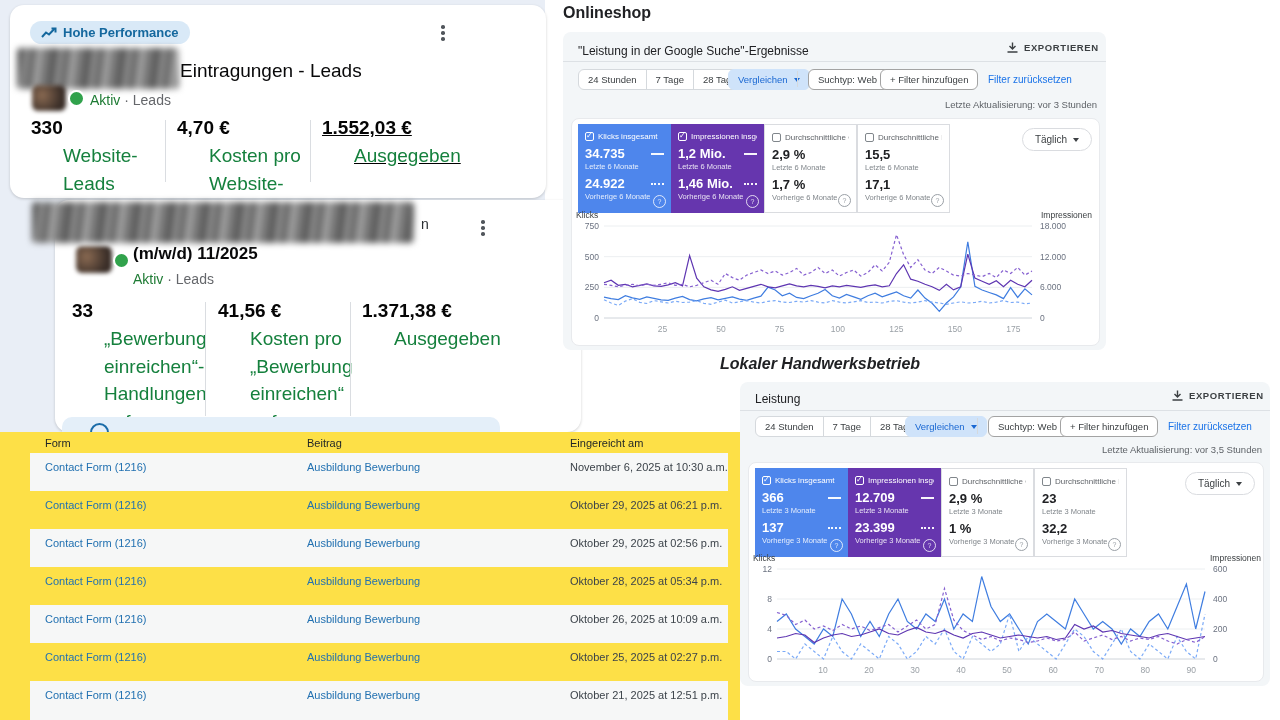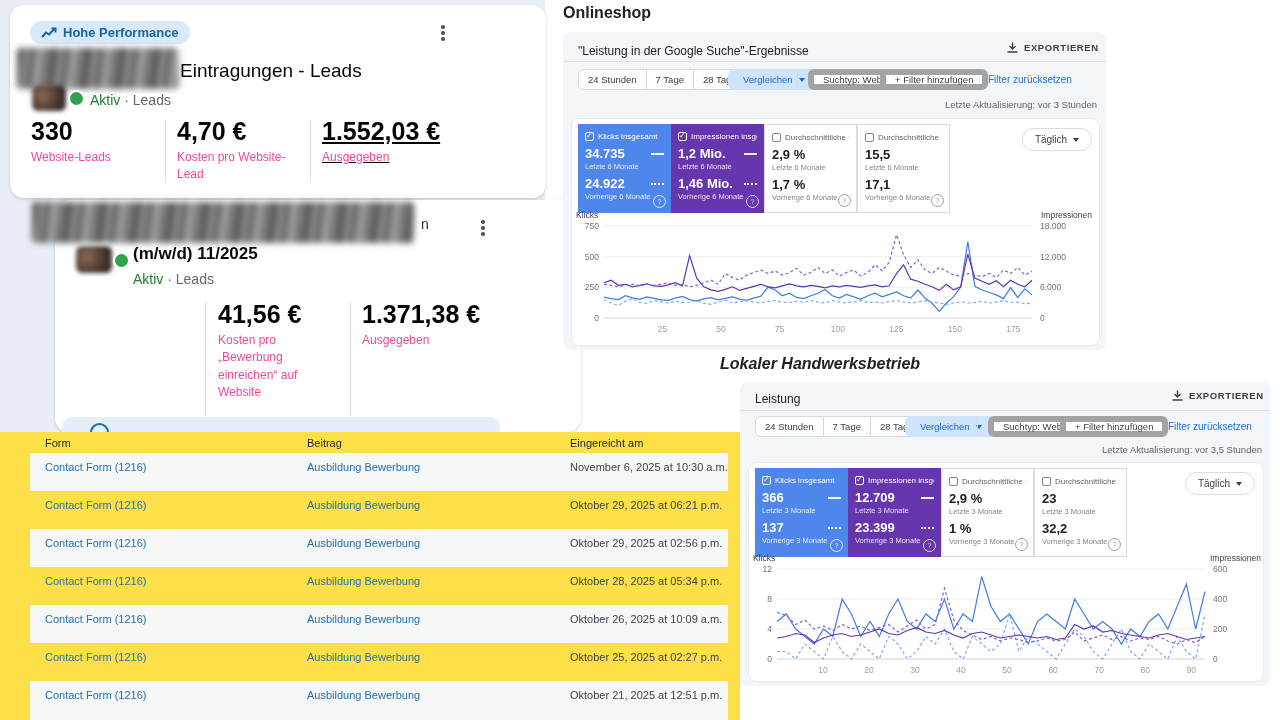--- a/index.html
+++ b/index.html
@@ -13,22 +13,22 @@
   .dots{display:flex;flex-direction:column;gap:2.5px;cursor:pointer;}
   .dots i{width:3.5px;height:3.5px;border-radius:50%;background:#51565c;}
   .blurbox{filter:blur(3px);border-radius:4px;background:
     repeating-linear-gradient(97deg,#5a5a5a 0 7px,#8f8f8f 7px 12px,#6e6e6e 12px 20px,#a3a3a3 20px 26px,#7a7a7a 26px 34px);}
   .avatarblur{filter:blur(2px);border-radius:6px;background:
     radial-gradient(circle at 30% 40%,#8a6a52,#3a2e28 70%);}
   .cardtitle{font-size:19px;font-weight:500;color:#080809;}
   .statusdot{width:13px;height:13px;border-radius:50%;background:#31a24c;border:2px solid #fff;}
   .status{font-size:14px;color:#65676b;}
   .status b{color:#1e7b34;font-weight:normal;}
-  .mval{font-size:25px;font-weight:bold;color:#050505;}
-  .mlbl{font-size:12px;color:#ec4899;line-height:1.45;margin-top:3px;}
+  .mval{font-size:19px;font-weight:bold;color:#050505;}
+  .mlbl{font-size:19px;color:#15803d;line-height:1.45;margin-top:3px;margin-left:32px;}
   .vdiv{width:1px;background:#dadde1;}
   .infobar{background:#e4eff9;border-radius:10px 10px 0 0;}
   .inforing{width:15px;height:15px;border-radius:50%;border:2.5px solid #1b6ca8;}
   
   .tablewrap{left:0;top:432px;width:740px;height:288px;background:#fde047;}
   .thead span{position:absolute;top:5px;font-size:11px;color:#1d2327;}
   .theadline{position:absolute;left:30px;top:22px;width:698px;height:1px;background:#c3c4c7;}
   .trow{position:absolute;left:30px;width:698px;height:38px;}
   .trow.odd{background:#f6f7f7;}
   .trow span{position:absolute;top:8px;font-size:11px;}
@@ -37,21 +37,21 @@
   
   .h2{font-size:16px;font-weight:bold;color:#202124;}
   .panel{background:#f3f6f8;border-radius:8px;}
   .ptitle{font-size:12px;color:#202124;}
   .export{display:inline-flex;align-items:center;gap:6px;font-size:9.5px;letter-spacing:.6px;
     color:#3c4043;font-weight:bold;cursor:pointer;}
   .pdiv{height:1px;background:#dde1e5;}
   .seg{display:inline-flex;border:1px solid #d5d9dd;border-radius:6px;overflow:hidden;background:#fff;}
   .seg span{padding:4px 9px;font-size:9.5px;color:#3c4043;border-left:1px solid #d5d9dd;cursor:pointer;}
   .seg span:first-child{border-left:none;}
-  .chip{display:inline-flex;align-items:center;height:21px;padding:0 9px;border:6px solid #a3a3a3;
+  .chip{display:inline-flex;align-items:center;height:21px;padding:0 9px;border:1px solid #a3a3a3;
     border-radius:6px;background:#fff;font-size:9.5px;color:#3c4043;box-sizing:border-box;cursor:pointer;}
   .chip-compare{background:#cfe3fa;border-color:#cfe3fa;color:#1967d2;}
   .caret{width:0;height:0;border-left:3.5px solid transparent;border-right:3.5px solid transparent;
     border-top:4px solid currentColor;display:inline-block;margin-left:6px;}
   .tdivider{width:1px;height:16px;background:#d5d9dd;}
   .bluelink{font-size:10px;color:#1a73e8;cursor:pointer;}
   .updated{font-size:9.5px;color:#5f6368;text-align:right;}
   .gsc-card{background:#fff;border-radius:8px;border:1px solid #e8eaed;}
   .tile{width:93px;height:89px;box-sizing:border-box;padding:8px 7px 0 7px;position:absolute;cursor:pointer;}
   .tile-colored{color:#fff;}
@@ -116,20 +116,24 @@
 <div class="abs card" style="left:55px;top:200px;width:480px;height:232px;">
   <div class="abs dots" style="left:426px;top:20px;">
       <i></i>
       <i></i>
       <i></i>
     </div>
   <div class="abs avatarblur" style="left:21px;top:46px;width:36px;height:27px;"></div>
   <div class="abs statusdot" style="left:58px;top:52px;"></div>
   <div class="abs cardtitle" style="left:78px;top:44px;font-size:17px;font-weight:bold;">(m/w/d) 11/2025</div>
   <div class="abs status" style="left:78px;top:71px;"><b>Aktiv</b> <span>·</span> <span>Leads</span></div>
+  <div class="abs" style="left:17px;top:100px;width:125px;">
+    <div class="mval">33</div>
+    <div class="mlbl">„Bewerbung einreichen“-Handlungen auf Website</div>
+  </div>
   <div class="abs vdiv" style="left:150px;top:102px;height:114px;"></div>
   <div class="abs" style="left:163px;top:100px;width:125px;">
     <div class="mval">41,56 €</div>
     <div class="mlbl">Kosten pro „Bewerbung einreichen“ auf Website</div>
   </div>
   <div class="abs vdiv" style="left:295px;top:102px;height:114px;"></div>
   <div class="abs" style="left:307px;top:100px;width:150px;">
     <div class="mval">1.371,38 €</div>
     <div class="mlbl">Ausgegeben</div>
   </div>

